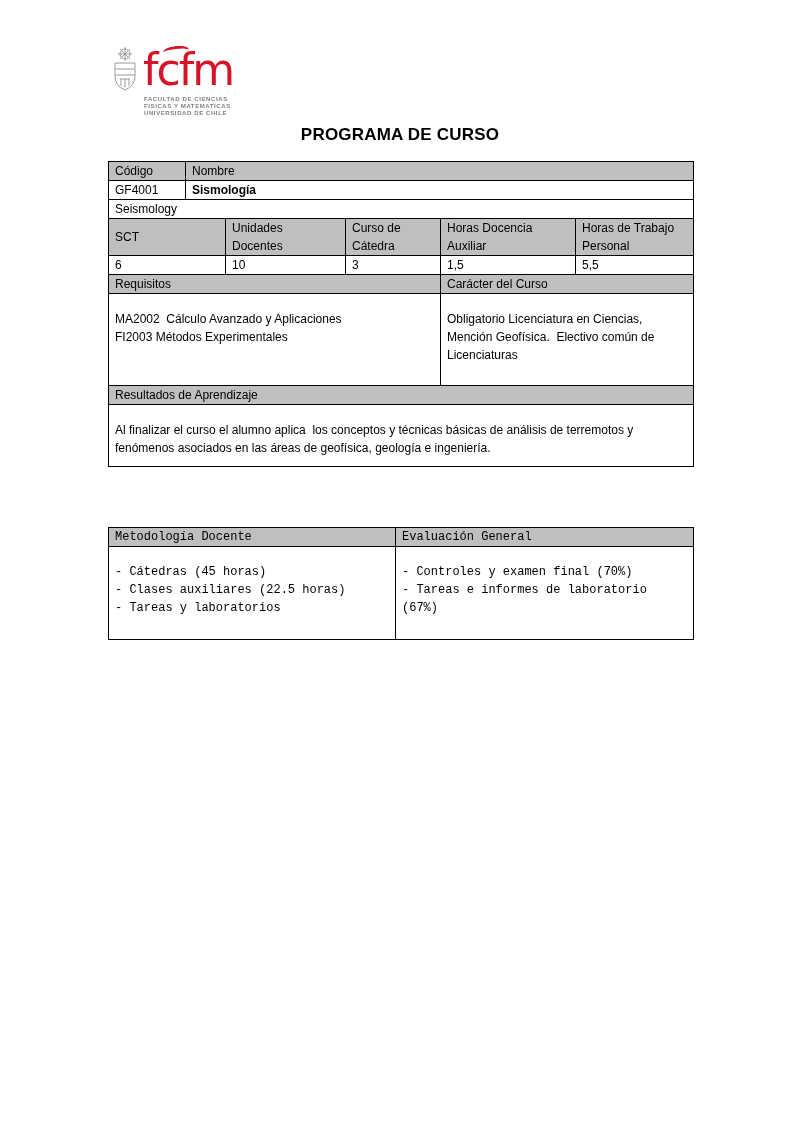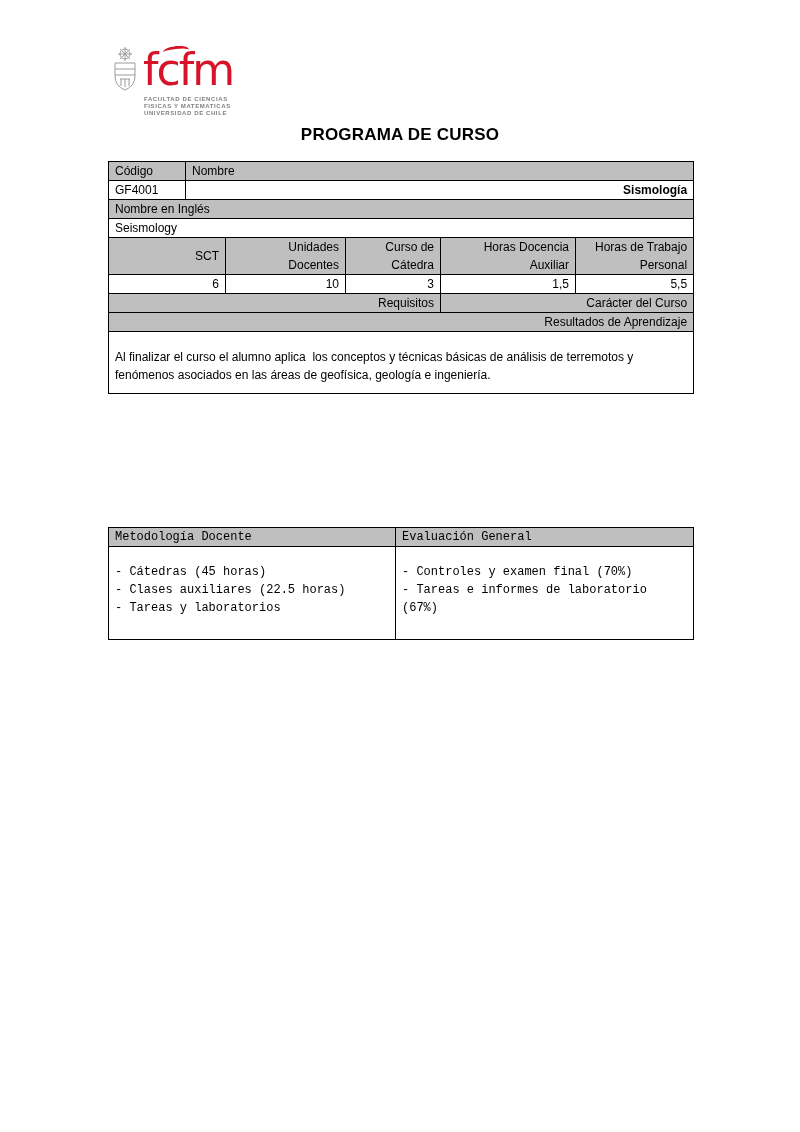--- a/index.html
+++ b/index.html
@@ -18,21 +18,21 @@
               letter-spacing:0.6px; color:#7f7f7f; font-weight:bold; white-space:pre-line; }
 
   
   .doc-title { position:absolute; left:0; top:125px; width:800px; text-align:center;
                font-size:17px; font-weight:bold; letter-spacing:0.2px; }
 
   
   table { border-collapse:collapse; table-layout:fixed; }
   td { border:1px solid #000; font-size:12px; line-height:18px; padding:0 6px; vertical-align:middle; overflow:hidden; }
   .gray { background:#bfbfbf;margin-left:16px; }
-  .center { text-align:right; }
+  .center { text-align:left; }
   .bold { font-weight:bold; }
   .top { vertical-align:top; }
   .pre { white-space:pre-wrap; }
   .preline { white-space:pre-line; }
   .pt { padding-top:16px; }
 
   .t1 { position:absolute; left:108px; top:161px; width:585px; }
   .t2 { position:absolute; left:108px; top:527px; width:585px;font-family:Liberation Mono, monospace; }
 </style>
 </head>
@@ -71,23 +71,20 @@
     <tbody>
         <tr>
       <td class="gray" style="height:19px">Código</td>
       <td class="gray" colspan="5">Nombre</td>
     </tr>
     <tr>
       <td style="height:19px">GF4001</td>
       <td class="center bold" colspan="5">Sismología</td>
     </tr>
     <tr>
-      <td class="gray" colspan="6" style="height:18px">Nombre en Inglés</td>
-    </tr>
-    <tr>
       <td colspan="6" style="height:18px">Seismology</td>
     </tr>
     <tr>
       <td class="gray center" colspan="2" style="height:37px">SCT</td>
       <td class="gray center preline">Unidades
 Docentes</td>
       <td class="gray center preline">Curso de
 Cátedra</td>
       <td class="gray center preline">Horas Docencia
 Auxiliar</td>
@@ -97,20 +94,25 @@
     <tr>
       <td class="center" colspan="2" style="height:18px">6</td>
       <td class="center">10</td>
       <td class="center">3</td>
       <td class="center">1,5</td>
       <td class="center">5,5</td>
     </tr>
     <tr>
       <td class="gray center" colspan="4" style="height:18px">Requisitos</td>
       <td class="gray center" colspan="2">Carácter del Curso</td>
+    </tr>
+    <tr>
+      <td class="top pt pre" colspan="4" style="height:92px">MA2002  Cálculo Avanzado y Aplicaciones
+FI2003 Métodos Experimentales</td>
+      <td class="top pt pre" colspan="2">Obligatorio Licenciatura en Ciencias, Mención Geofísica.  Electivo común de Licenciaturas</td>
     </tr>
     <tr>
       <td class="gray center" colspan="6" style="height:18px">Resultados de Aprendizaje</td>
     </tr>
     <tr>
       <td class="top pt pre" colspan="6" style="height:62px">Al finalizar el curso el alumno aplica  los conceptos y técnicas básicas de análisis de terremotos y fenómenos asociados en las áreas de geofísica, geología e ingeniería.</td>
     </tr>
   </tbody>
     </table>
 

